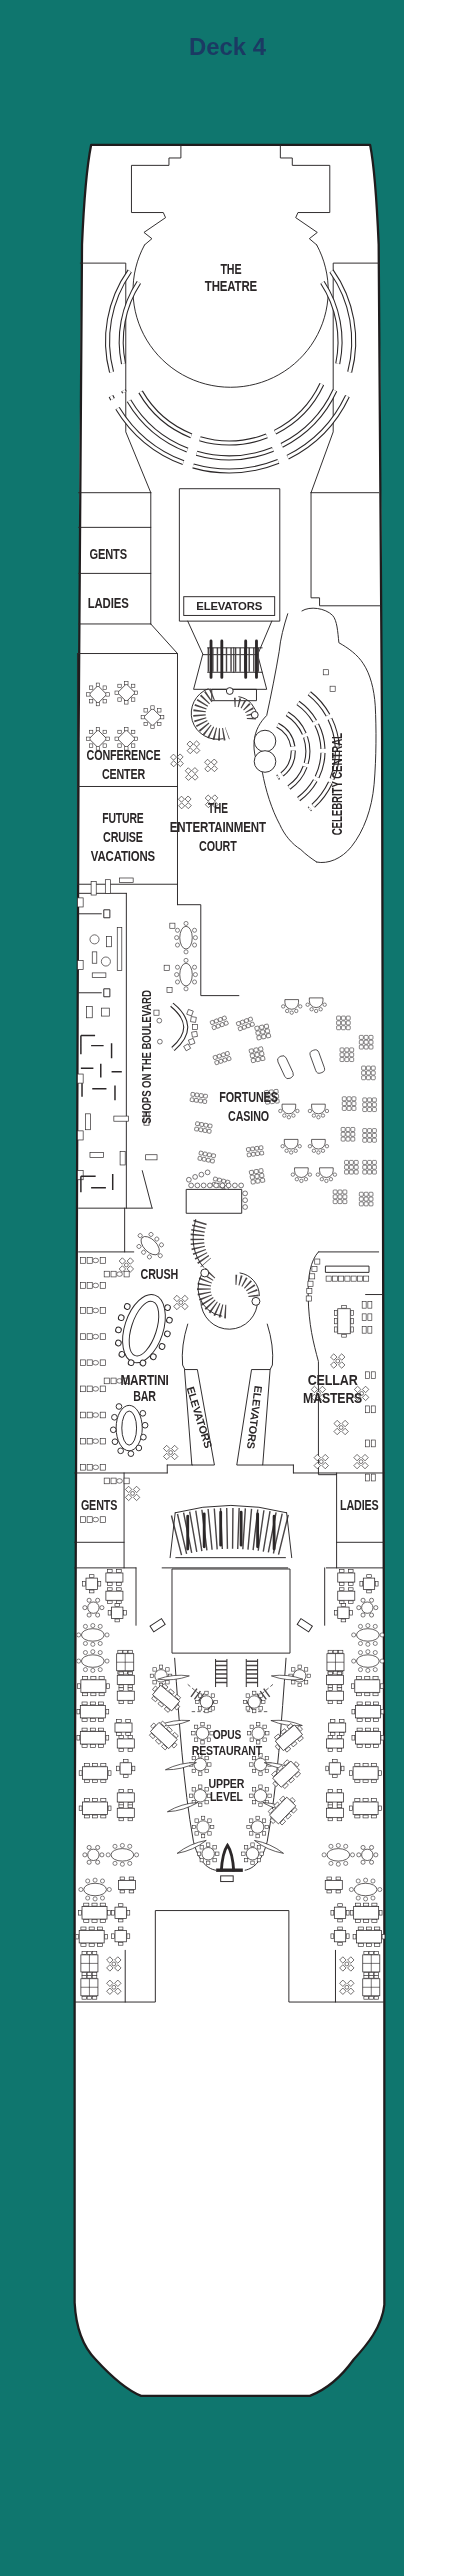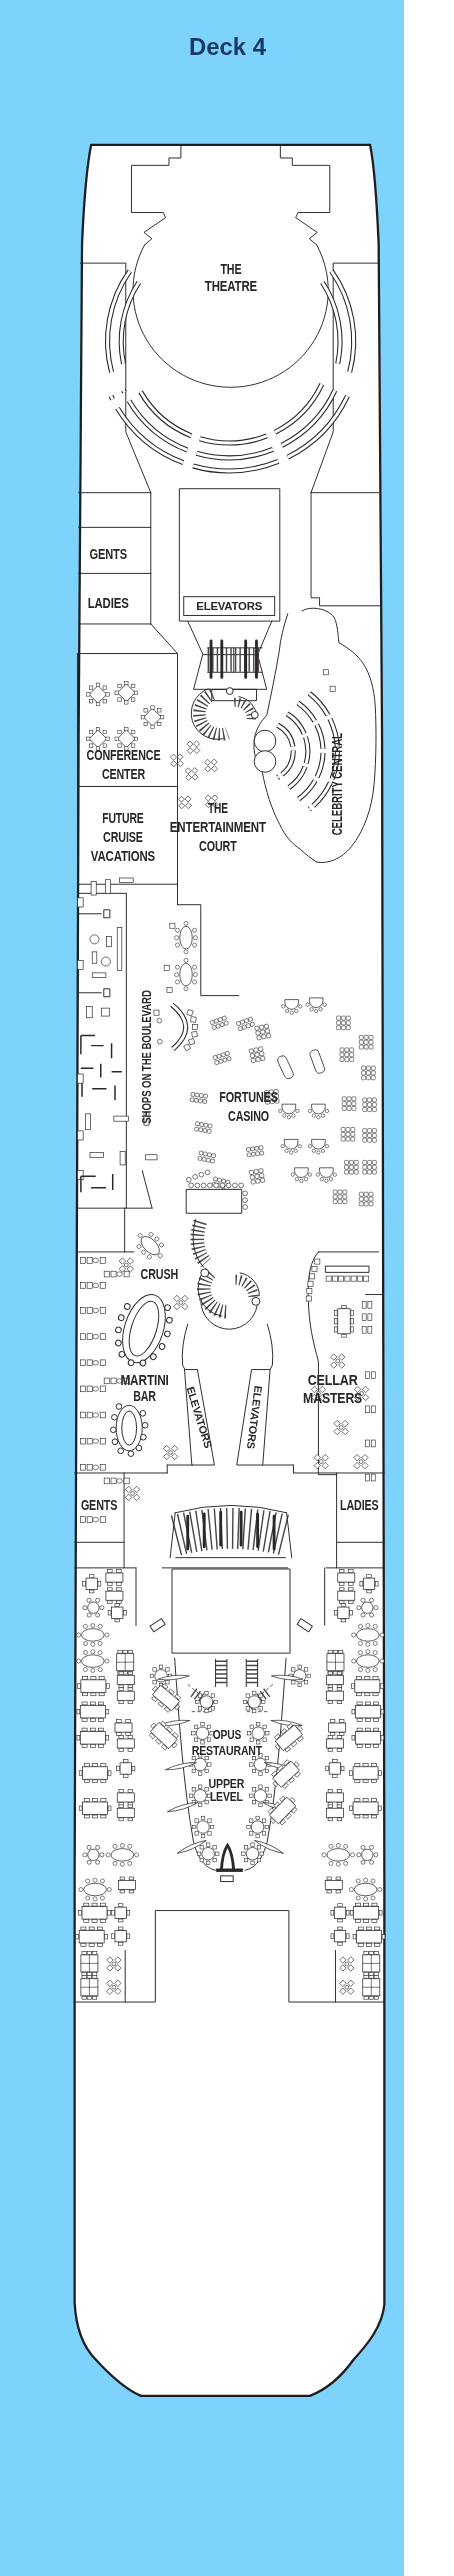--- a/index.html
+++ b/index.html
@@ -1,16 +1,16 @@
 <!DOCTYPE html>
 <html style="font-size:9px"><head>
 <meta charset="utf-8">
 <style>
   html,body{margin:0;padding:0;background:#ffffff;}
-  .page{position:relative;width:404px;height:2576px;background:#7dd3fc;overflow:hidden;}
+  .page{position:relative;width:404px;height:2576px;background:#0f766e;overflow:hidden;}
   svg{display:block;}
   text{font-family:"Liberation Sans","DejaVu Sans",sans-serif;font-weight:bold;fill:#2a2627;letter-spacing:-0.3px;}
   .title{font-size:42px;fill:#1b3a63;letter-spacing:0;}
   .l26{font-size:26px;}
   .l24{font-size:24px;}
   .l22{font-size:22px;}
   .l20{font-size:20px;}
   .l19{font-size:19px;}
   .wall{fill:none;stroke:#2b2728;stroke-width:1.7;stroke-linejoin:round;stroke-linecap:round;}
   .wallthick{fill:none;stroke:#2b2728;stroke-width:2.6;stroke-linejoin:round;}

